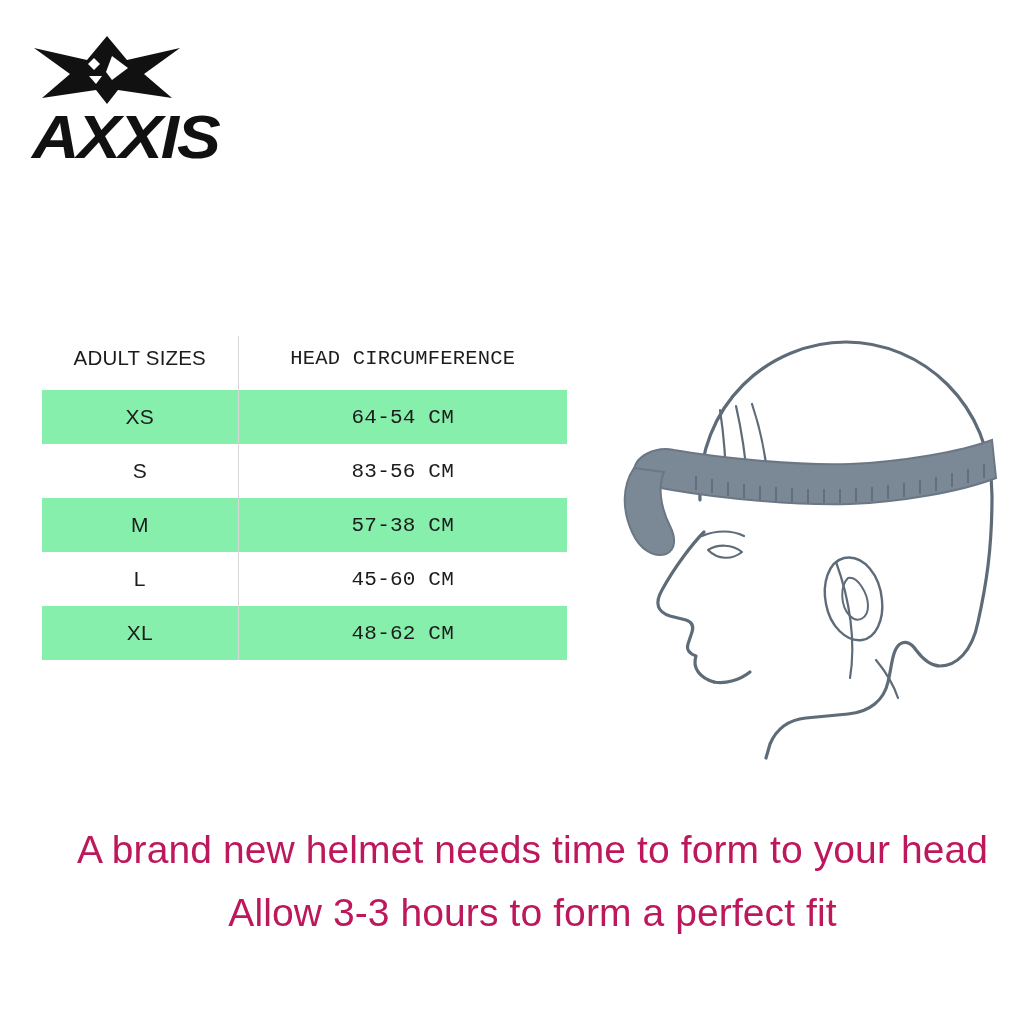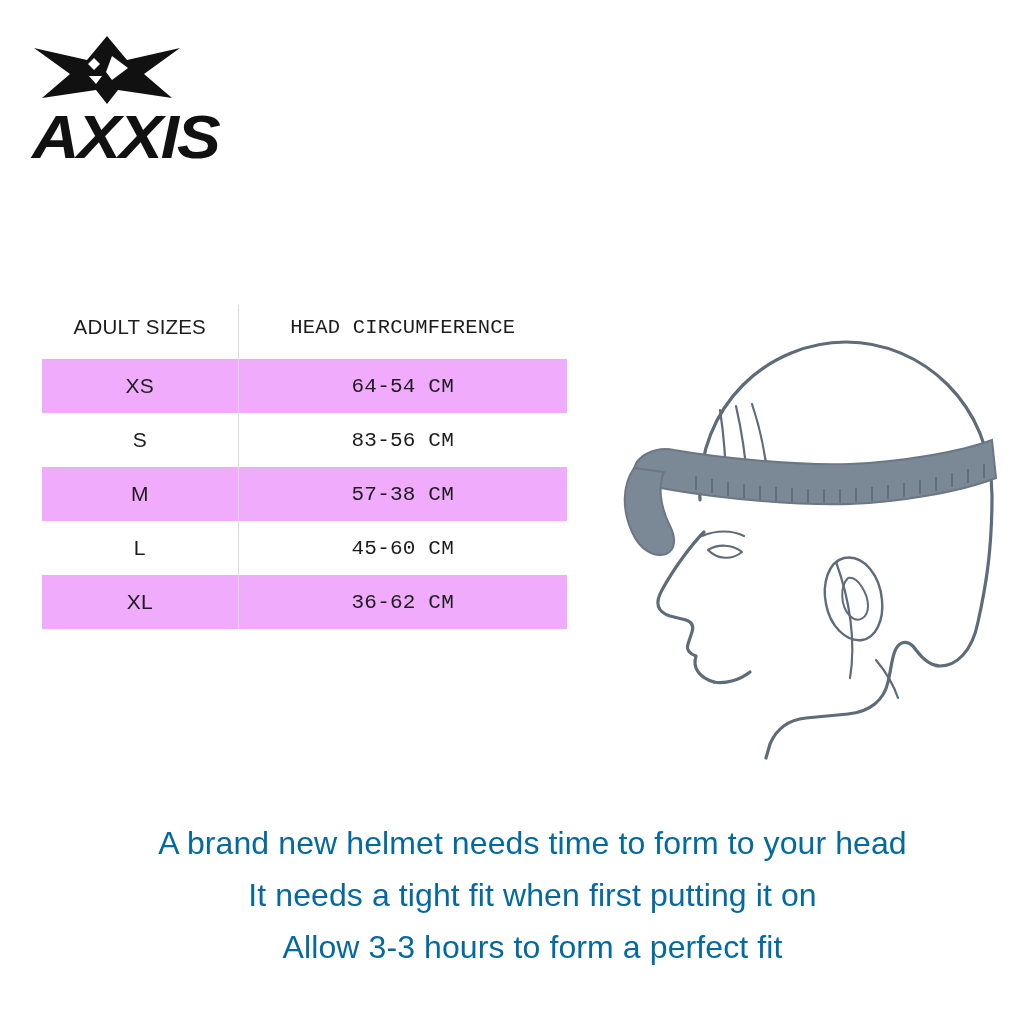--- a/index.html
+++ b/index.html
@@ -39,42 +39,42 @@
     color: #111111;
     transform: scaleX(1.06);
     transform-origin: left top;
     line-height: 1;
   }
 
   
   #size-table {
     position: absolute;
     left: 42px;
-    top: 305px;
+    top: 336px;
     width: 525px;
     border-collapse: collapse;
     font-size: 20px;
   }
   #size-table th {
     font-weight: normal;
     font-size: 20.5px;
     padding: 10px 0 20px 0;
     color: #1c1c1c;
     text-align: center;
     letter-spacing: 0.2px;
   }
   #size-table td {
     text-align: center;
     padding: 15px 0;
     font-size: 21px;
     color: #1c1c1c;
     letter-spacing: 0.2px;
   }
   #size-table tr.shade td {
-    background: #f0abfc;
+    background: #86efac;
   }
   #size-table .col-size {
     width: 196px;
     border-right: 1px solid #d8d8d8;
   }
   #size-table th.col-size {
     border-right: 1px solid #d8d8d8;
   }
   #size-table .col-circ {
     width: 329px;
@@ -92,23 +92,23 @@
 
   
   #footer-notes {
     position: absolute;
     left: 0;
     top: 818px;
     width: 1021px;
     text-align: center;
   }
   #footer-notes .note {
-    font-size: 32px;
+    font-size: 39px;
     line-height: 1.62;
-    color: #0369a1;
+    color: #be185d;
     letter-spacing: 0.1px;
     margin-left: 44px;
   }
 </style>
 </head>
 <body>
 
 <div id="brand-logo">
   <svg width="150" height="72" viewBox="0 0 150 72">
     <path d="M75 2 L95 26 L148 14 L112 40 L140 64 L86 56 L75 70 L64 56 L10 64 L38 40 L2 14 L55 26 Z" fill="#111111"></path>
@@ -138,21 +138,21 @@
     <tr class="shade">
       <td class="col-size">M</td>
       <td class="col-circ">57-38 CM</td>
     </tr>
     <tr>
       <td class="col-size">L</td>
       <td class="col-circ">45-60 CM</td>
     </tr>
     <tr class="shade">
       <td class="col-size">XL</td>
-      <td class="col-circ">36-62 CM</td>
+      <td class="col-circ">48-62 CM</td>
     </tr>
   </tbody>
 </table>
 
 <div id="head-illustration">
   <svg width="420" height="470" viewBox="0 0 420 470">
     <g fill="none" stroke="#5e6b78" stroke-width="3.2" stroke-linecap="round" stroke-linejoin="round">
 
       <path d="M100 200 C96 104 170 42 246 42 C322 42 392 104 392 196
                C392 250 386 286 378 322
@@ -216,15 +216,14 @@
       </g>
 
       <path d="M34 168 C22 186 22 210 32 232 C40 250 54 258 66 254
                C76 250 76 238 70 226 C60 206 58 186 64 172 Z" fill="#7b8896" stroke="#6b7785" stroke-width="2"></path>
     </g>
   </svg>
 </div>
 
 <div id="footer-notes">
   <div class="note">A brand new helmet needs time to form to your head</div>
-  <div class="note">It needs a tight fit when first putting it on</div>
   <div class="note">Allow 3-3 hours to form a perfect fit</div>
 </div>
 
 </body></html>

